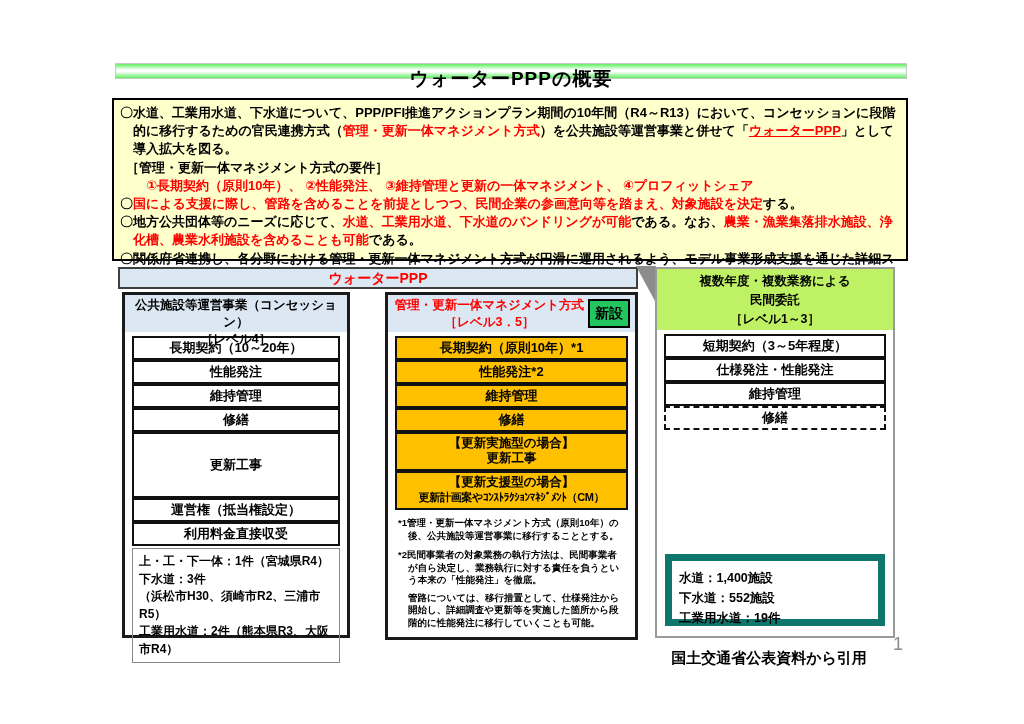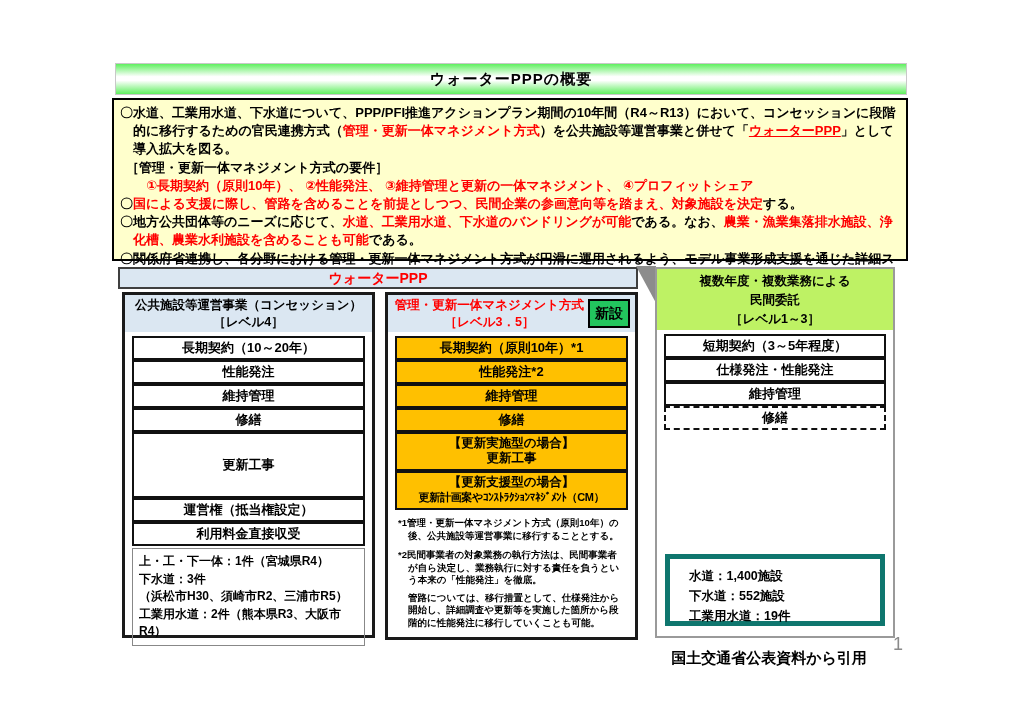--- a/index.html
+++ b/index.html
@@ -6,25 +6,25 @@
   html, body {
     width: 1024px; height: 724px;
     background: #ffffff;
     font-family: "Liberation Sans", "DejaVu Sans", sans-serif;
     overflow: hidden;
   }
   .slide { position: relative; width: 1024px; height: 724px; background: #fff; }
 
   
   .title-bar {
-    position: absolute; left: 115px; top: 63px; width: 792px; height: 32px;
+    position: absolute; left: 115px; top: 63px; width: 792px; height: 16px;
     background: linear-gradient(to bottom, #5fef5f 0%, #ffffff 42%, #ffffff 55%, #5fef5f 100%);
     border: 1px solid #c8c8c8;
     text-align: center;
-    font-size: 15px; font-weight: bold; color: #000;
+    font-size: 19px; font-weight: bold; color: #000;
     line-height: 30px;
     letter-spacing: 1px;
   }
 
   
   .intro-box {
     position: absolute; left: 112px; top: 98px; width: 796px; height: 163px;
     background: #ffffcc;
     border: 2px solid #000;
     padding: 4px 7px 0 6px;
@@ -45,21 +45,21 @@
     border: 2px solid #3f3f3f;
     color: #ff0000; font-weight: bold; font-size: 14px;
     text-align: center; line-height: 18px;
   }
   .transition-arrow {
     position: absolute; left: 636px; top: 266px; width: 20px; height: 37px;
     background: #8c8c8c;
     clip-path: polygon(0 0, 100% 0, 100% 100%);
   }
   .col { position: absolute; background: #fff; }
-  .col-left  { left: 122px; top: 292px; width: 253px; height: 346px; border: 3px solid #1a1a1a; }
+  .col-left  { left: 122px; top: 292px; width: 228px; height: 346px; border: 3px solid #1a1a1a; }
   .col-mid   { left: 385px; top: 292px; width: 253px; height: 348px; border: 3px solid #1a1a1a; }
   .col-right { left: 655px; top: 267px; width: 240px; height: 371px; border: 2px solid #9a9a9a; }
 
   .col-header {
     background: #dbe7f2; text-align: center;
     font-size: 12.5px; font-weight: bold; color: #000;
     line-height: 17px; padding-top: 2px; height: 37px;
   }
   .col-mid .col-header { color: #ff0000; position: relative; padding-right: 46px; padding-left: 2px; }
   .col-right .col-header { background: #bef264; height: 61px; line-height: 19px; padding-top: 3px; }
@@ -91,22 +91,22 @@
 
   .fn {
     font-size: 9.5px; font-weight: bold; color: #000;
     line-height: 12.5px; text-align: left;
     margin: 7px 3px 0 3px; padding-left: 10px; text-indent: -10px;
   }
   .fn-cont { text-indent: 0; margin-top: 5px; }
 
   .stats-box {
     position: absolute; left: 8px; right: 8px; bottom: 10px; height: 72px;
-    border: 5px solid #0f766e; background: #fff;
-    padding: 7px 19px; text-align: left;
+    border: 7px solid #0f766e; background: #fff;
+    padding: 7px 7px; text-align: left;
     font-size: 12.5px; font-weight: bold; line-height: 20px;
   }
 
   
   .source-note {
     position: absolute; left: 638px; top: 649px; width: 262px;
     text-align: center; font-size: 15px; font-weight: bold; color: #000;
   }
   .page-number {
     position: absolute; left: 893px; top: 634px;

